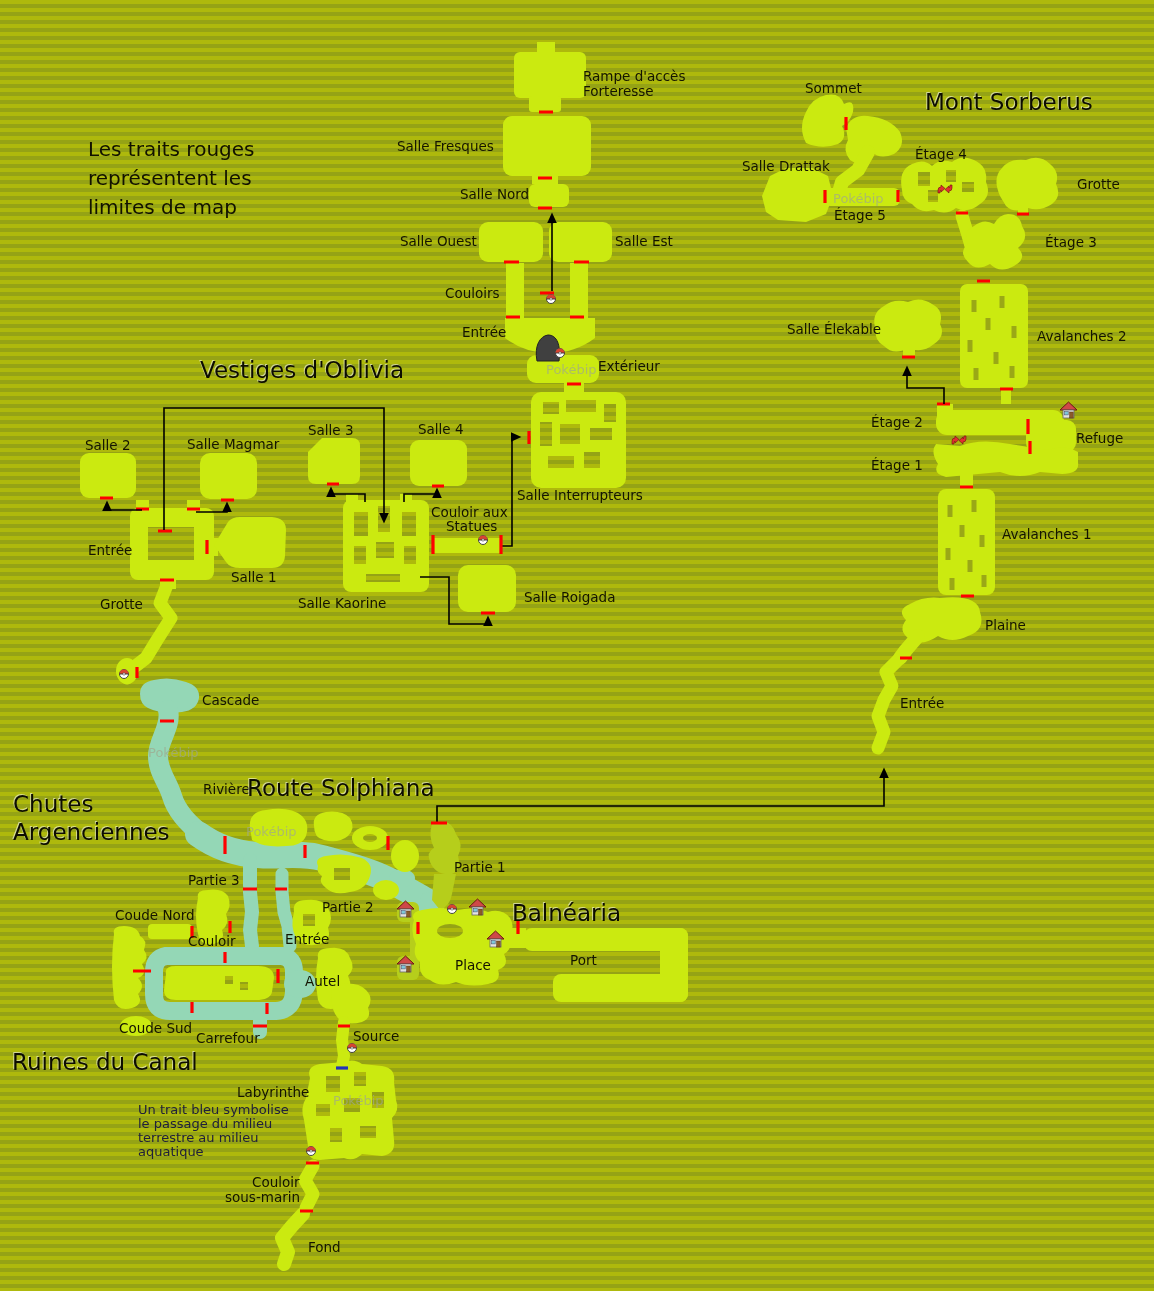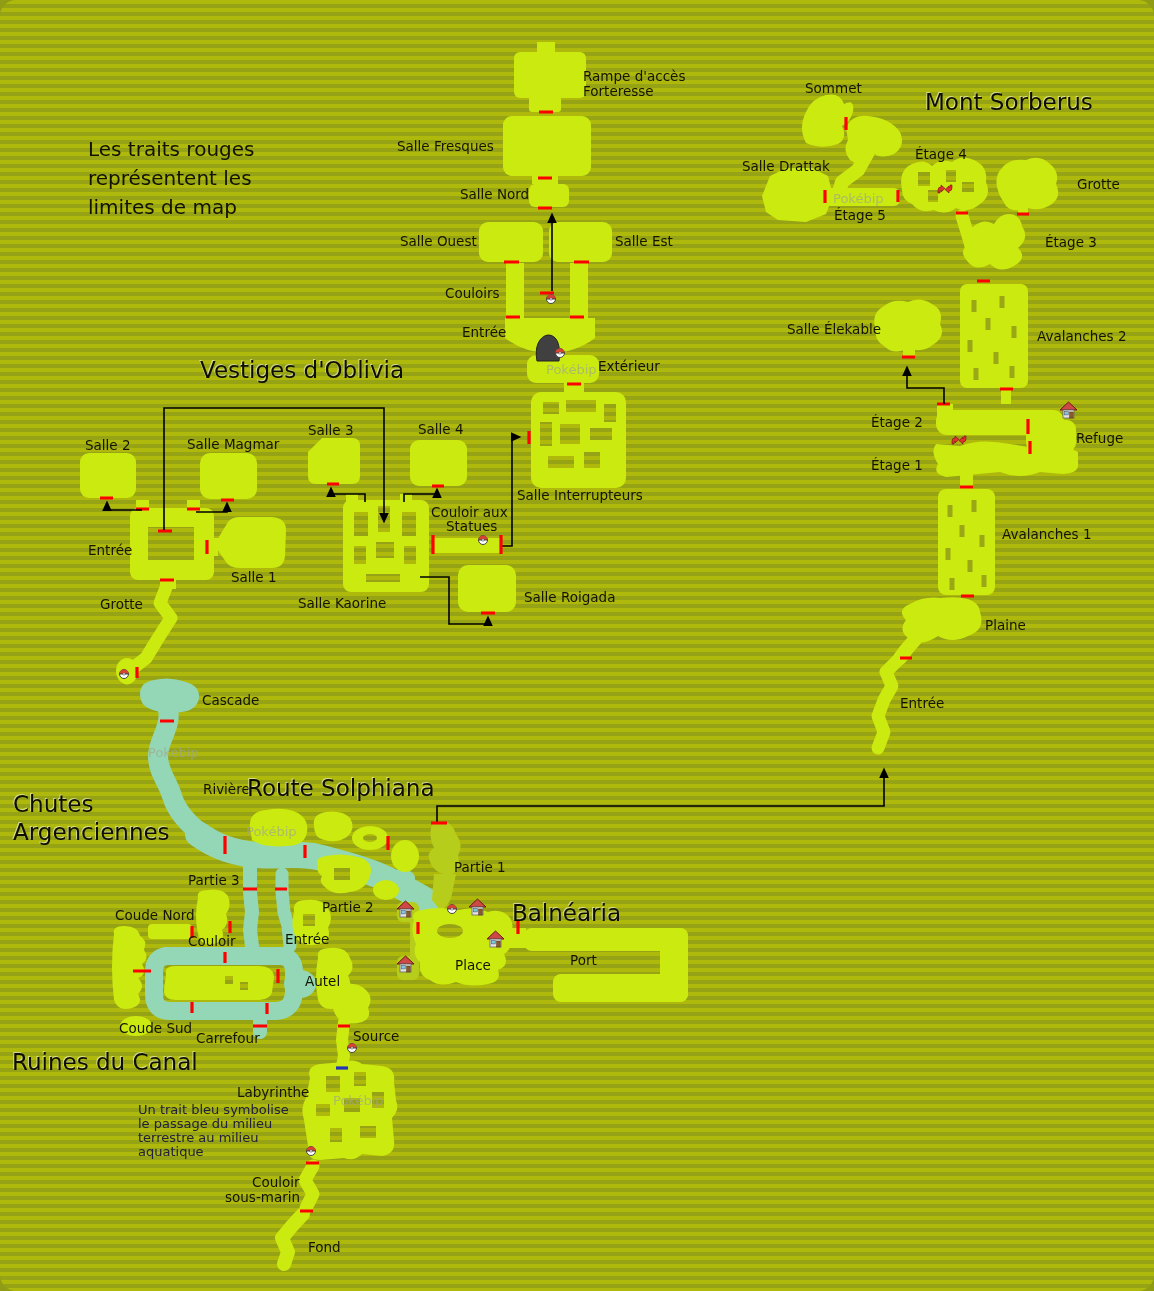--- a/index.html
+++ b/index.html
@@ -1,16 +1,16 @@
 <!DOCTYPE html>
 <html><head>
 <meta charset="utf-8">
 <style>
   html,body{margin:0;padding:0;background:#8f9c14;}
-  #stage{position:relative;width:1154px;height:1291px;overflow:hidden;border-radius:16px;}
+  #stage{position:relative;width:1154px;height:1291px;overflow:hidden;}
   svg{display:block;}
   text{font-family:"DejaVu Sans", sans-serif;}
   .lbl{font-size:13.5px;fill:#141400;}
   .big{font-size:23px;fill:#0d0d00;filter:drop-shadow(-1px -1px 0 rgba(255,255,255,0.55));}
   .note-red{font-size:20px;fill:#121200;}
   .note-blue{font-size:13px;fill:#20203a;}
   .wm{font-size:13px;fill:#9fa88d;opacity:.7;}
   .tick{stroke:#ff0000;stroke-width:3.2;fill:none;}
   .btick{stroke:#2233bb;stroke-width:3.2;fill:none;}
   .conn{stroke:#000;stroke-width:1.6;fill:none;}

